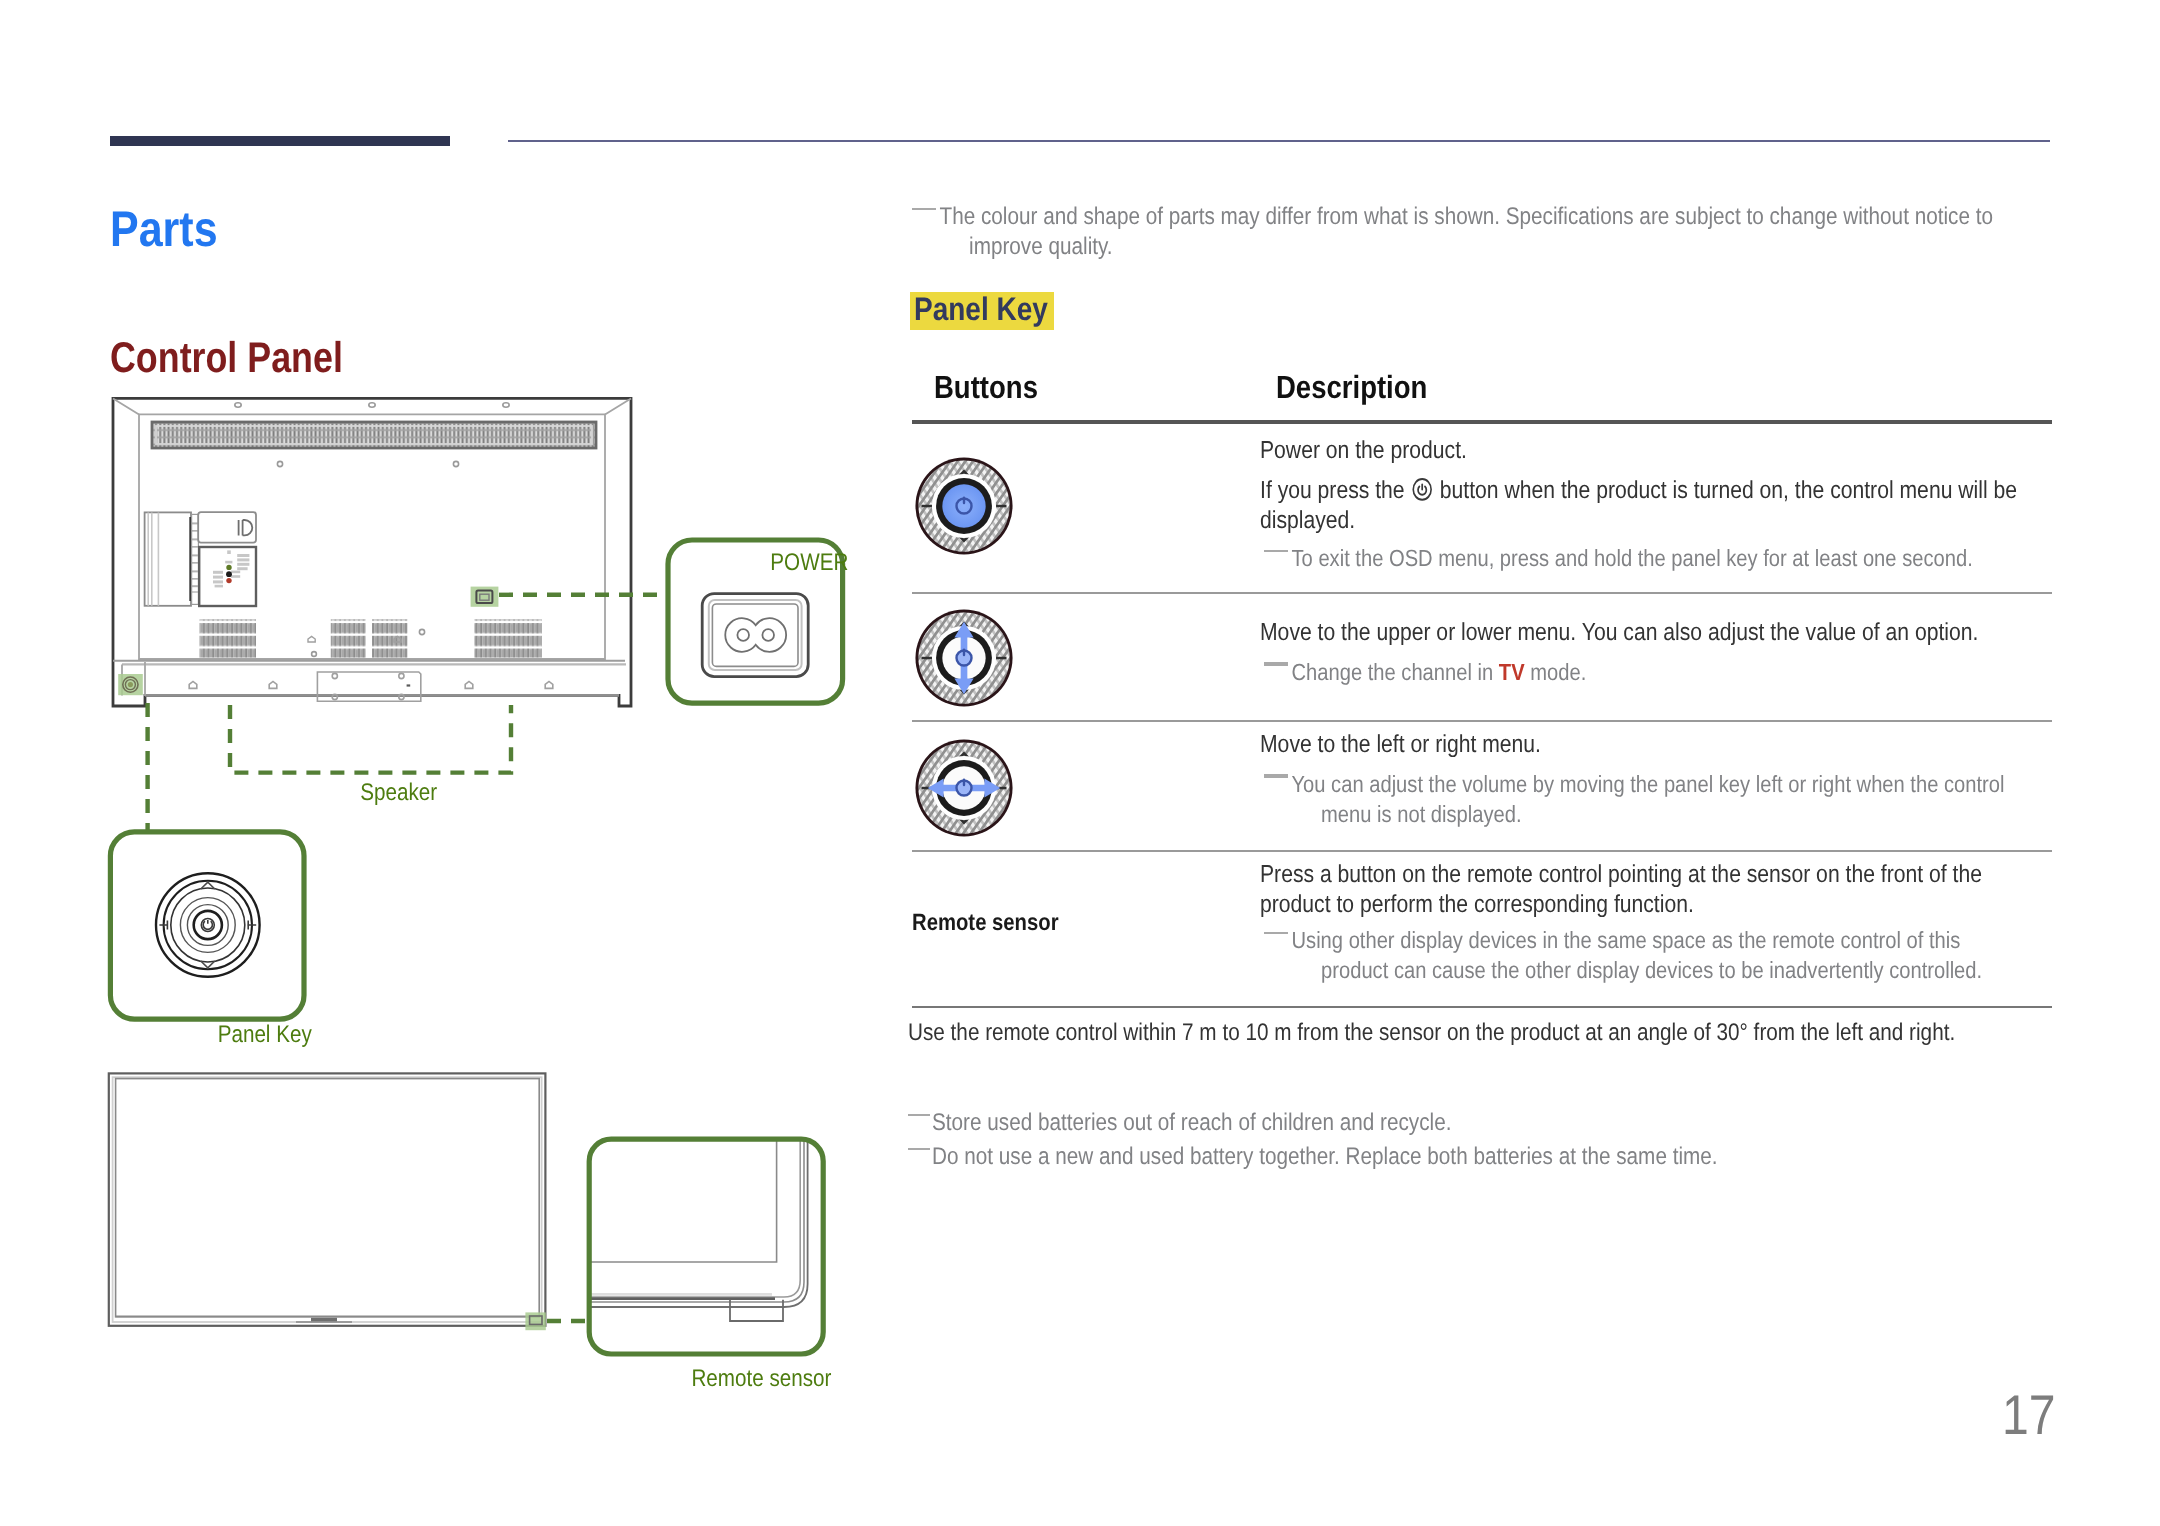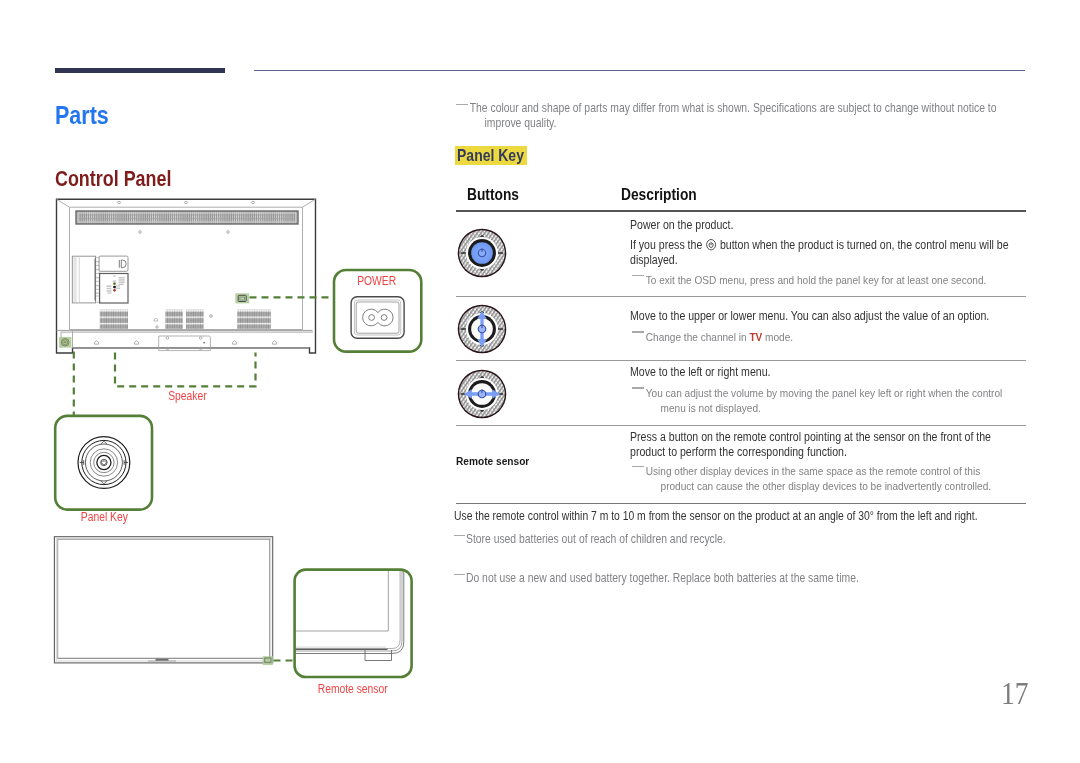--- a/index.html
+++ b/index.html
@@ -24,38 +24,38 @@
 
   
   .note-dash{position:absolute;left:2.4px;top:2.6px;width:11.2px;height:1.5px;background:#a9a9a9;}
   .intro{position:absolute;left:454px;top:101px;--w:534px;font-size:12.05px;color:#818285;line-height:15.2px;}
 
   .panelkey-hl{position:absolute;left:454.8px;top:145.6px;height:19px;width:71.9px;background:#ecd93f;overflow:hidden;}
   .panelkey-hl span{font-size:16.3px;font-weight:bold;color:#323a5e;line-height:19px;margin-left:2.3px;}
 
   .th{position:absolute;top:186px;font-size:16px;font-weight:bold;color:#111;padding-left:13px;}
   .th-buttons{left:454px;}
-  .th-desc{left:608px;}
+  .th-desc{left:625px;}
 
   .hline{position:absolute;left:456px;width:570px;background:#555;}
   .tline{position:absolute;left:456px;width:570px;height:1px;background:#9a9a9a;}
 
   .cell-desc{position:absolute;left:630px;font-size:12.3px;color:#333333;line-height:15.2px;}
   .cell-note{color:#818285;font-size:11.72px;}
   .cell-note .sxw,.intro .sxw{padding-left:35.5px;text-indent:-17.2px;}
   .row-label{position:absolute;left:456px;font-size:11.8px;font-weight:bold;color:#1a1a1a;}
 
   .footer-main{position:absolute;left:454px;font-size:12.05px;color:#333333;line-height:15.2px;}
   .footer-note{position:absolute;left:451.6px;font-size:12.05px;color:#818285;line-height:15.2px;}
   .footer-note .sx{margin-left:14.9px;}
   .tv{color:#c0392b;font-weight:bold;}
-  .pagenum{position:absolute;left:1001px;top:675px;font-size:32px;color:#7d7d7d;font-family:Liberation Serif, serif;}
+  .pagenum{position:absolute;left:1001px;top:692px;font-size:28px;color:#7d7d7d;}
 
   
-  .cap{position:absolute;font-size:12px;color:#ef4444;text-align:center;}
+  .cap{position:absolute;font-size:12px;color:#4d7c0f;text-align:center;padding-left:28px;}
   .cap .sx{transform-origin:50% 50%;}
 </style>
 </head>
 <body>
 
 <div class="page">
   <div class="rule-thick"></div>
   <div class="rule-thin"></div>
   <div class="h1"><span class="sx">Parts</span></div>
   <div class="h2"><span class="sx" style="transform:scaleX(0.833)">Control Panel</span></div>
@@ -255,21 +255,21 @@
           <path d="M240 117.2 H341" stroke="#dedede" stroke-width="1.3"></path>
           <path d="M240 119.3 H342.5" stroke="#5f5f5f" stroke-width="1.3"></path>
           <path d="M320 119.9 V130.5 H346.5 V119.9" stroke="#6a6a6a" stroke-width="0.9"></path>
         </g>
       </g>
       <rect x="249.6" y="39.6" width="117" height="107.4" rx="11" fill="none" stroke="#547f36" stroke-width="2.6"></rect>
     </g>
   </svg>
 
   <div class="cap" style="left:333px;top:274px;width:88px;"><span class="sx">POWER</span></div>
-  <div class="cap" style="left:140px;top:389px;width:94px;"><span class="sx">Speaker</span></div>
+  <div class="cap" style="left:124px;top:389px;width:94px;"><span class="sx">Speaker</span></div>
   <div class="cap" style="left:56px;top:510px;width:97px;"><span class="sx">Panel Key</span></div>
   <div class="cap" style="left:293px;top:682px;width:120px;"><span class="sx">Remote sensor</span></div>
 
   <div class="intro">
     <span class="note-dash"></span>
       <span class="sxw">The colour and shape of parts may differ from what is shown. Specifications are subject to change without notice to improve quality.</span>
   </div>
 
   <div class="panelkey-hl"><span class="sx">Panel Key</span></div>
 
@@ -391,17 +391,17 @@
     <span class="sxw">Press a button on the remote control pointing at the sensor on the front of the product to perform the corresponding function.</span>
   </div>
   <div class="cell-desc cell-note" style="top:463px;--w:355px;">
     <span class="note-dash"></span>
       <span class="sxw">Using other display devices in the same space as the remote control of this product can cause the other display devices to be inadvertently controlled.</span>
   </div>
 
   <div class="footer-main" style="top:508.5px;--w:610px;">
       <span class="sxw">Use the remote control within 7 m to 10 m from the sensor on the product at an angle of 30° from the left and right.</span>
     </div>
-  <div class="footer-note" style="top:532px;"><span class="note-dash"></span><span class="sx">Store used batteries out of reach of children and recycle.</span></div>
+  <div class="footer-note" style="top:554px;"><span class="note-dash"></span><span class="sx">Store used batteries out of reach of children and recycle.</span></div>
   <div class="footer-note" style="top:571px;"><span class="note-dash"></span><span class="sx">Do not use a new and used battery together. Replace both batteries at the same time.</span></div>
 
   <div class="pagenum"><span class="sx">17</span></div>
 </div>
 
 </body></html>

